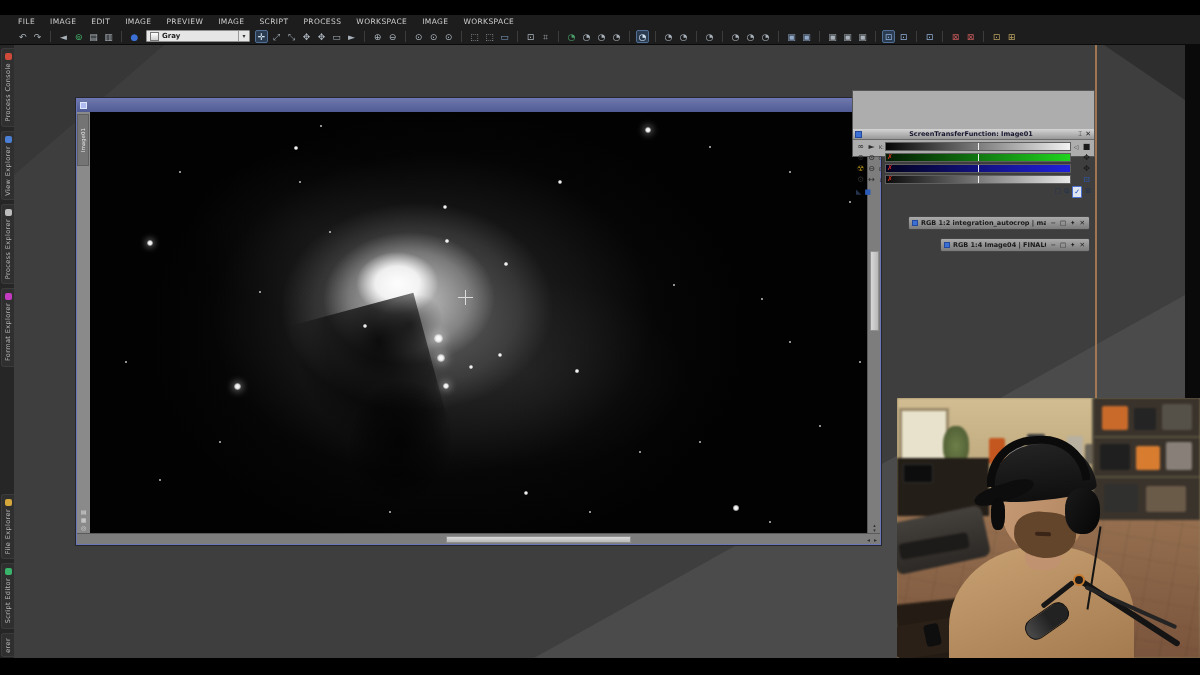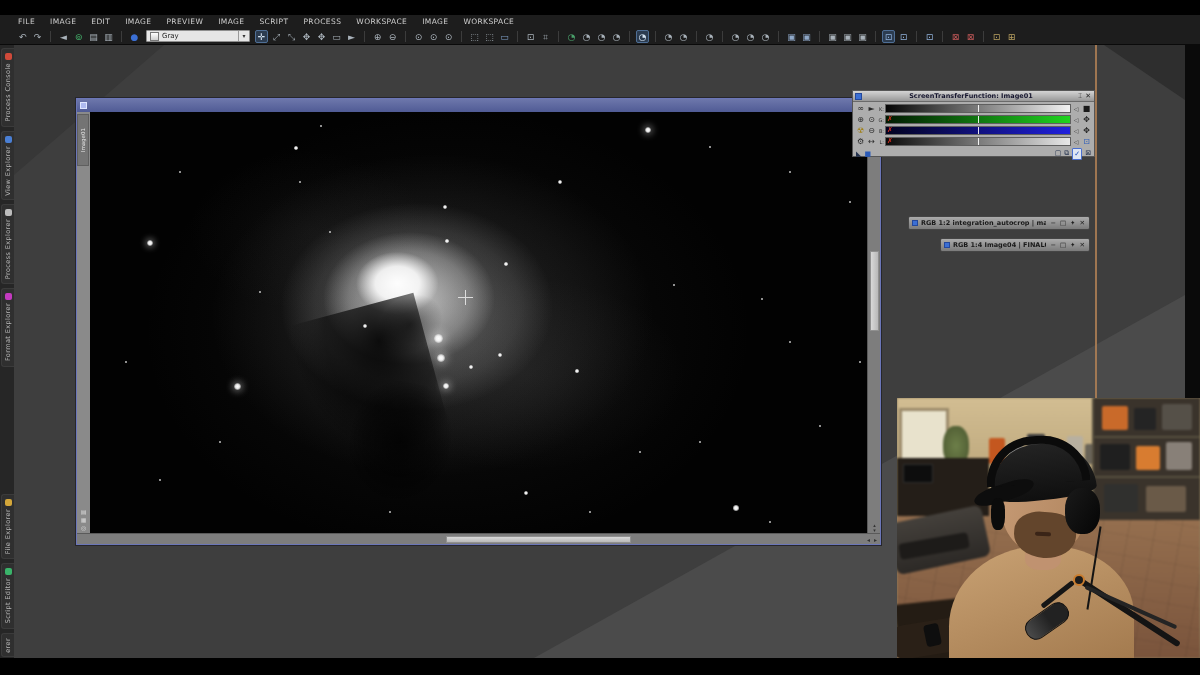--- a/index.html
+++ b/index.html
@@ -16,21 +16,21 @@
   .toolbar{position:absolute;left:0;top:28px;width:1200px;height:17px;background:#1d1d1d;
            border-bottom:1px solid #0a0a0a;display:flex;align-items:center;padding-left:16px;box-sizing:border-box;}
   .tb-part{display:flex;align-items:center;gap:2px;}
   .tb-icon{display:inline-block;width:13px;height:13px;line-height:13px;text-align:center;
            font-size:9px;color:#a9b2ba;border:1px solid transparent;border-radius:2px;}
   .tb-icon.pressed{background:#2c3c50;border-color:#4f6f96;color:#d5e4f2;}
   .tb-sep{width:1px;height:11px;background:#3c3c3c;margin:0 4px;}
   .combo{display:flex;align-items:center;height:12px;width:104px;background:#e6e6e6;border:1px solid #8f8f8f;
          border-radius:1px;margin:0 5px;font-size:7px;color:#1d1d1d;}
   .combo-ic{width:9px;height:9px;margin:0 3px;border:1px solid #777;background:linear-gradient(#fff,#cfcfcf);}
-  .combo-val{flex:1;}
+  .combo-val{flex:1;font-weight:bold;}
   .combo-arrow{width:11px;height:10px;border-left:1px solid #9a9a9a;text-align:center;line-height:10px;font-size:6px;color:#333;}
   
   .sidebar{position:absolute;left:0;top:45px;width:14px;height:613px;background:#262626;overflow:hidden;}
   .side-group{position:absolute;left:1px;display:flex;flex-direction:column;gap:4px;}
   .side-tab{display:flex;flex-direction:column;align-items:center;gap:3px;padding:4px 0;width:13px;
             background:#2f2f2f;border:1px solid #3b3b3b;border-right:none;border-radius:3px 0 0 3px;box-sizing:border-box;}
   .side-ic{width:7px;height:7px;border-radius:2px;flex:none;}
   .side-lb{writing-mode:vertical-rl;transform:rotate(180deg);font-size:6.5px;color:#b8b8b8;letter-spacing:.4px;white-space:nowrap;}
   
   .workspace{position:absolute;left:14px;top:45px;width:1186px;height:613px;background:#3e3e3e;overflow:hidden;}
@@ -78,21 +78,21 @@
   .crosshair::before{content:"";position:absolute;left:7px;top:0;width:1px;height:15px;background:#ddd;}
   .crosshair::after{content:"";position:absolute;left:0;top:7px;width:15px;height:1px;background:#ddd;}
   .vscroll{position:absolute;right:0;top:13px;bottom:11px;width:13px;background:#7d7d7d;border-left:1px solid #5a5a5a;box-sizing:border-box;}
   .vthumb{position:absolute;left:2px;top:33%;width:9px;height:19%;background:linear-gradient(90deg,#d8d8d8,#b8b8b8);border:1px solid #909090;}
   .varrows{position:absolute;left:0;bottom:0;width:13px;text-align:center;font-size:5px;color:#333;line-height:5px;}
   .hscroll{position:absolute;left:0;right:0;bottom:0;height:11px;background:#7d7d7d;border-top:1px solid #5a5a5a;box-sizing:border-box;}
   .hthumb{position:absolute;left:46%;top:2px;width:23%;height:7px;background:linear-gradient(#d8d8d8,#b8b8b8);border:1px solid #909090;}
   .harrows{position:absolute;right:2px;top:2px;font-size:6px;color:#333;letter-spacing:1px;}
   
   .stf{position:absolute;left:838px;top:45px;width:243px;height:67px;background:#adadad;border:1px solid #565656;box-sizing:border-box;}
-  .stf-title{height:11px;background:linear-gradient(#d4d4d4,#989898);display:flex;align-items:center;border-bottom:1px solid #6a6a6a;}
+  .stf-title{height:11px;background:linear-gradient(#d4d4d4,#989898);display:flex;align-items:center;border-bottom:1px solid #6a6a6a;margin-top:38px;}
   .stf-title-ic{width:7px;height:7px;background:#3b6fd4;border:1px solid #24489c;margin:0 2px;flex:none;}
   .stf-title-text{flex:1;text-align:center;font-size:6.5px;font-weight:bold;color:#15152e;}
   .stf-title-btn{font-size:7px;color:#2a2a2a;margin-right:3px;}
   .stf-body{display:flex;padding:1px 2px;}
   .stf-tools{display:grid;grid-template-columns:11px 11px;grid-auto-rows:11px;flex:none;}
   .stf-tools span{text-align:center;line-height:11px;font-size:8px;color:#2a2a2a;}
   .stf-rows{flex:1;display:flex;flex-direction:column;}
   .stf-row{display:flex;align-items:center;height:11px;}
   .stf-lb{width:8px;font-size:5px;color:#333;text-align:right;padding-right:1px;}
   .stf-bar{position:relative;flex:1;height:9px;border:1px solid #5f5f5f;box-sizing:border-box;}

